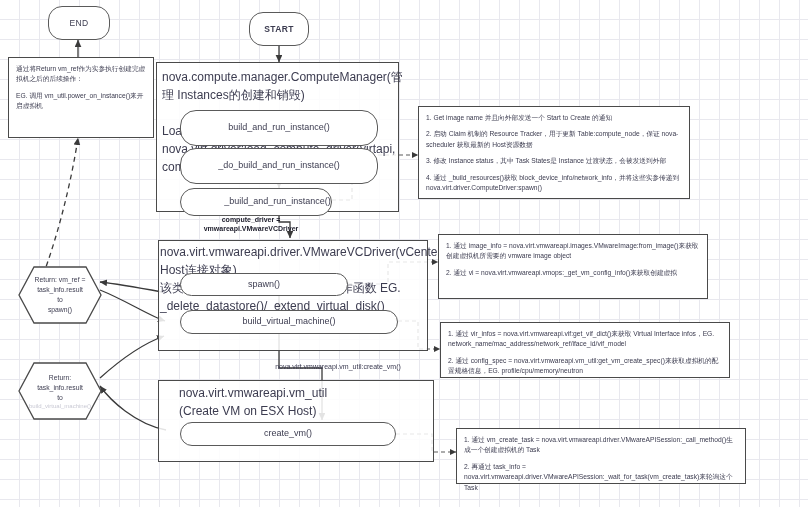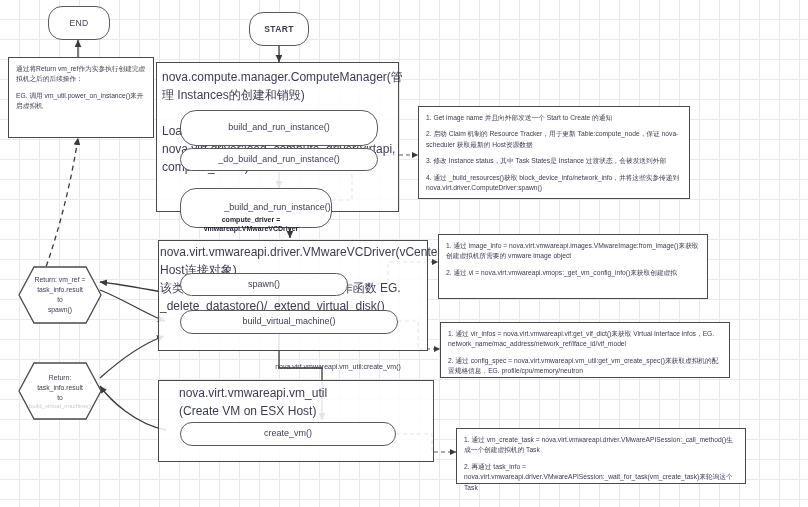--- a/index.html
+++ b/index.html
@@ -137,24 +137,24 @@
 
 <div class="container" style="left:156px; top:62px; width:243px; height:150px;"></div>
 <div class="container-head" style="left:162px; top:68px; width:235px;">nova.compute.manager.ComputeManager(管理 Instances的创建和销毁)
 
 Load Driver:
   nova.virt.driver:load_compute_driver(virtapi, compute_driver)</div>
 
 <div class="node process" style="left:180px; top:110px; width:198px; height:36px;">
   <span>build_and_run_instance()</span>
 </div>
-<div class="node process" style="left:180px; top:148px; width:198px; height:23px;">
+<div class="node process" style="left:180px; top:148px; width:198px; height:36px;">
   <span>_do_build_and_run_instance()</span>
 </div>
-<div class="node process" style="left:180px; top:188px; width:152px; height:40px;padding-left:43px;">
+<div class="node process" style="left:180px; top:188px; width:152px; height:28px;padding-left:43px;">
   <span>_build_and_run_instance()</span>
 </div>
 
 <div class="edge-label" style="left:186px; top:215px; width:130px;">compute_driver =
 vmwareapi.VMwareVCDriver</div>
 
 <div class="container" style="left:158px; top:240px; width:270px; height:111px;"></div>
 <div class="container-head" style="left:160px; top:243px; width:268px; text-align:left;">nova.virt.vmwareapi.driver.VMwareVCDriver(vCenter Host连接对象)
 该类实现了对 vCenter 虚拟机的操作函数 EG. _delete_datastore()/_extend_virtual_disk()</div>
 

